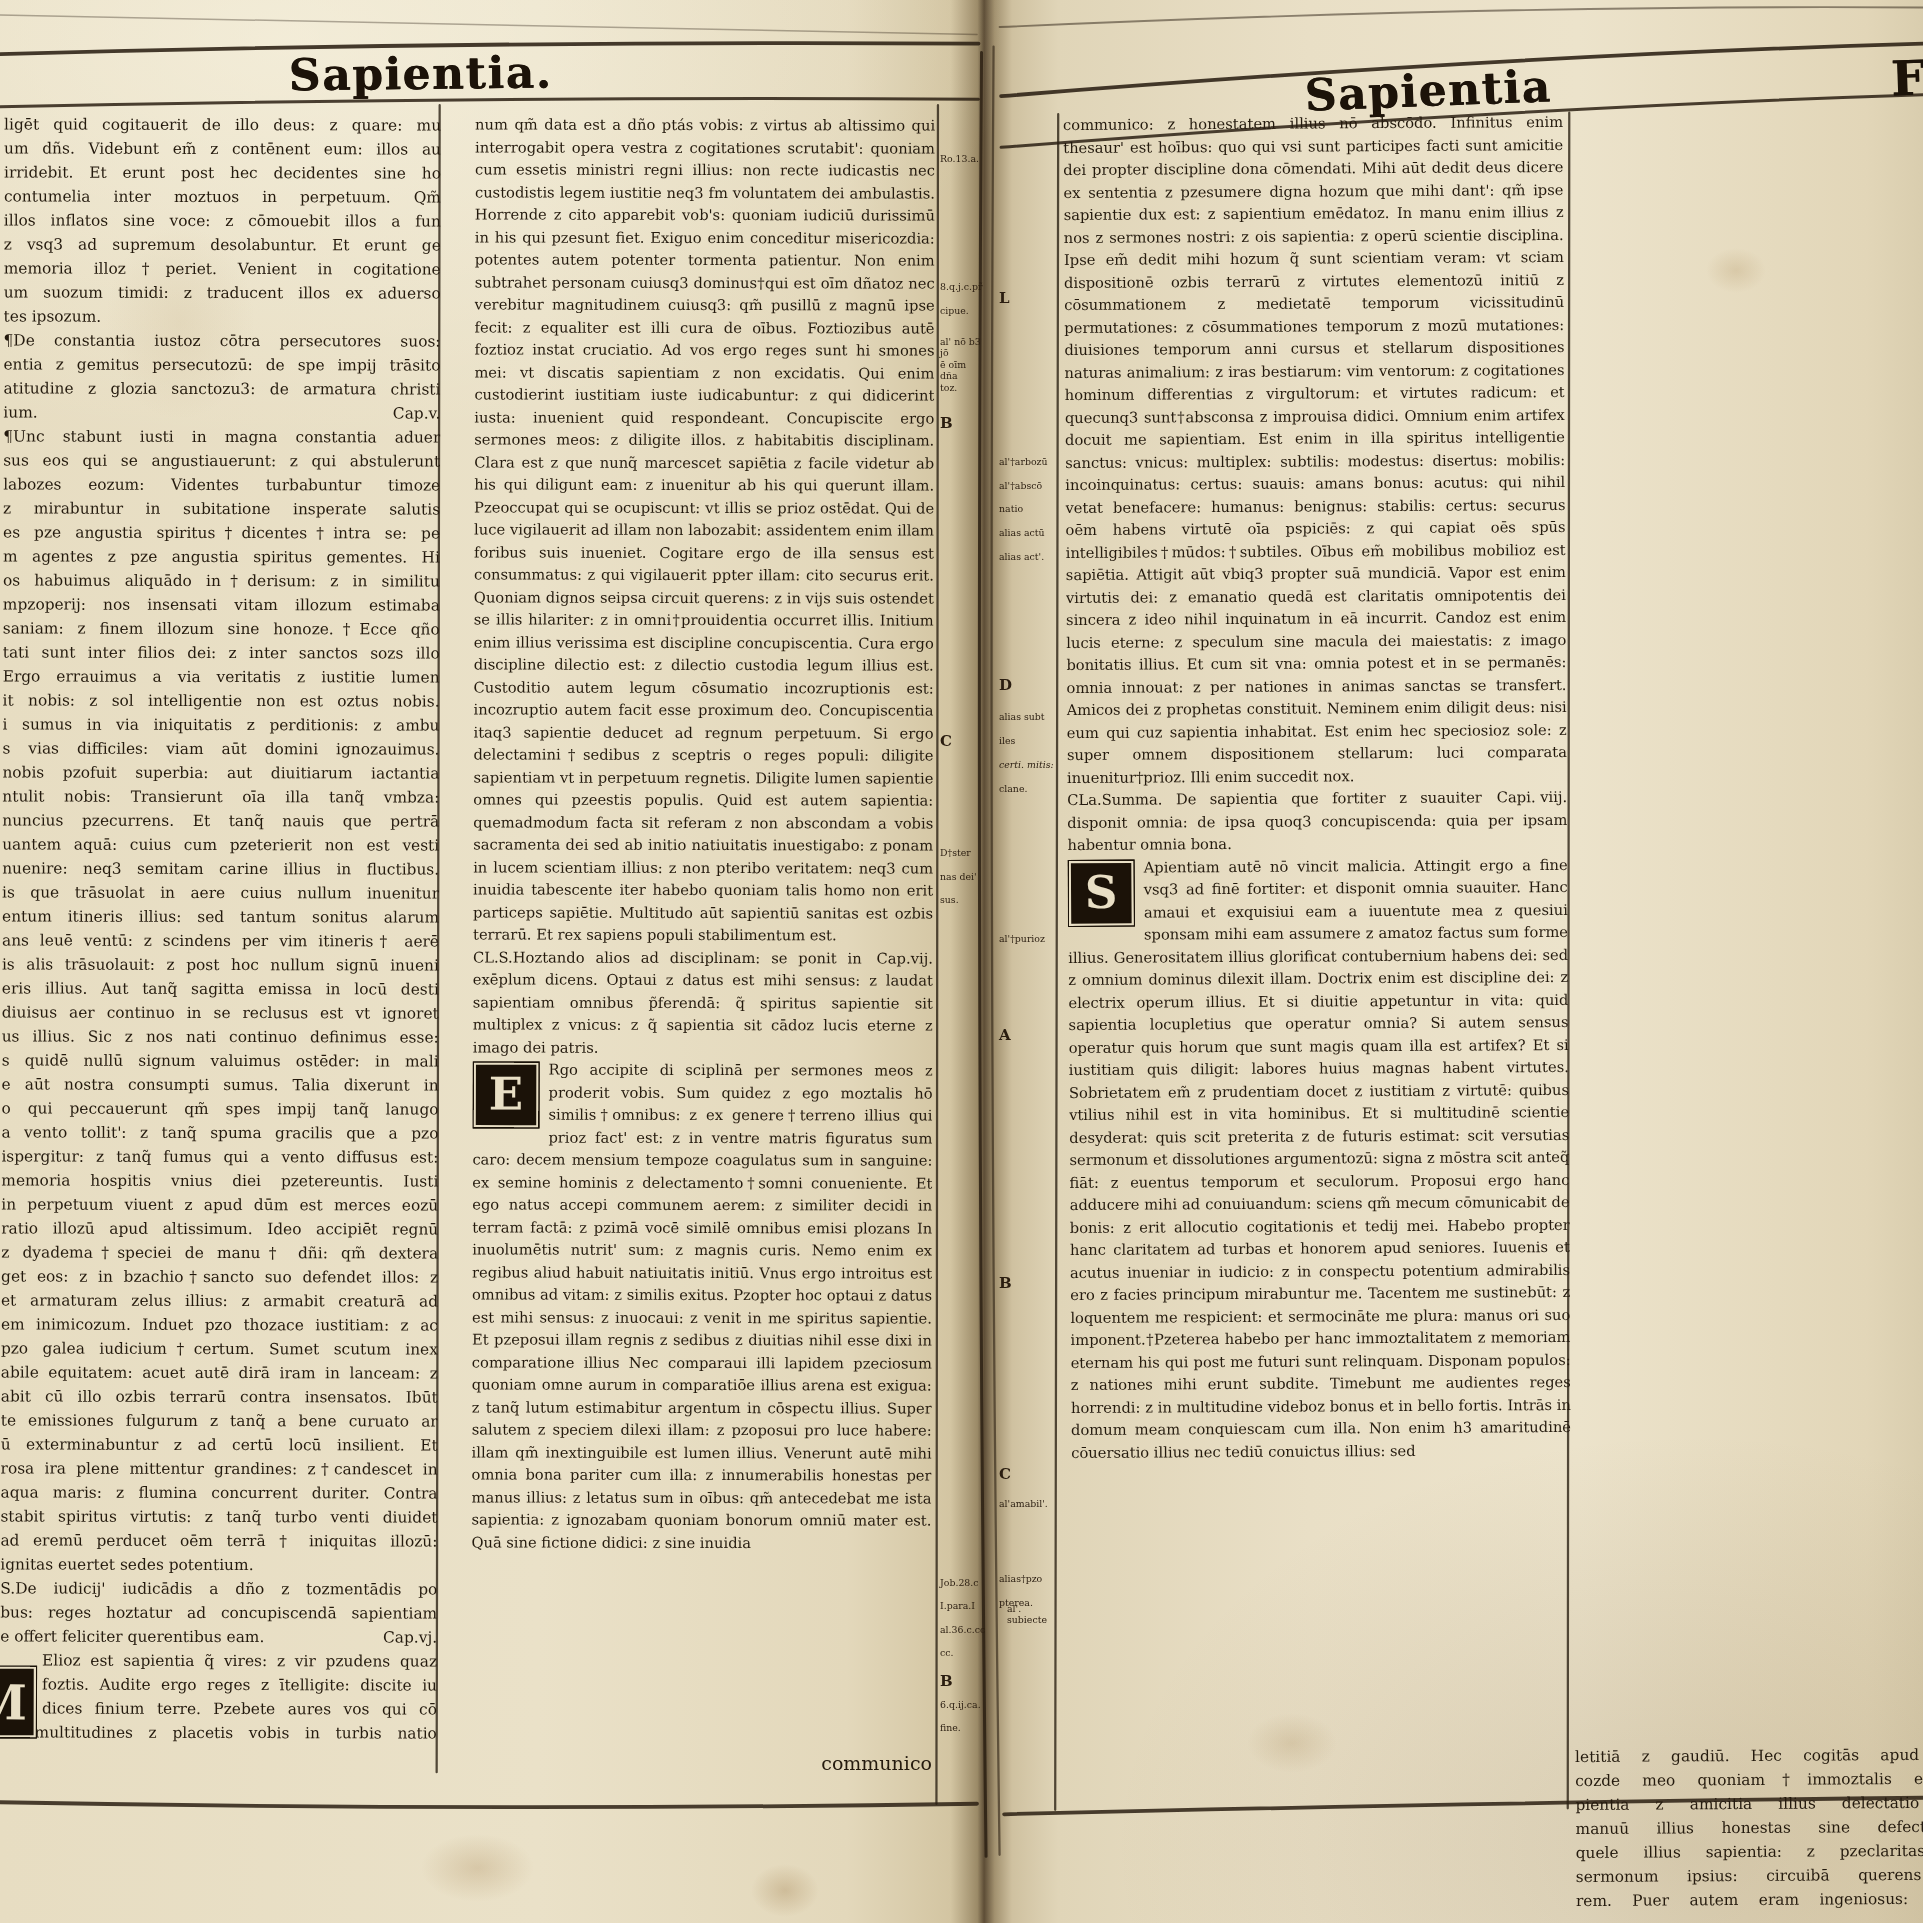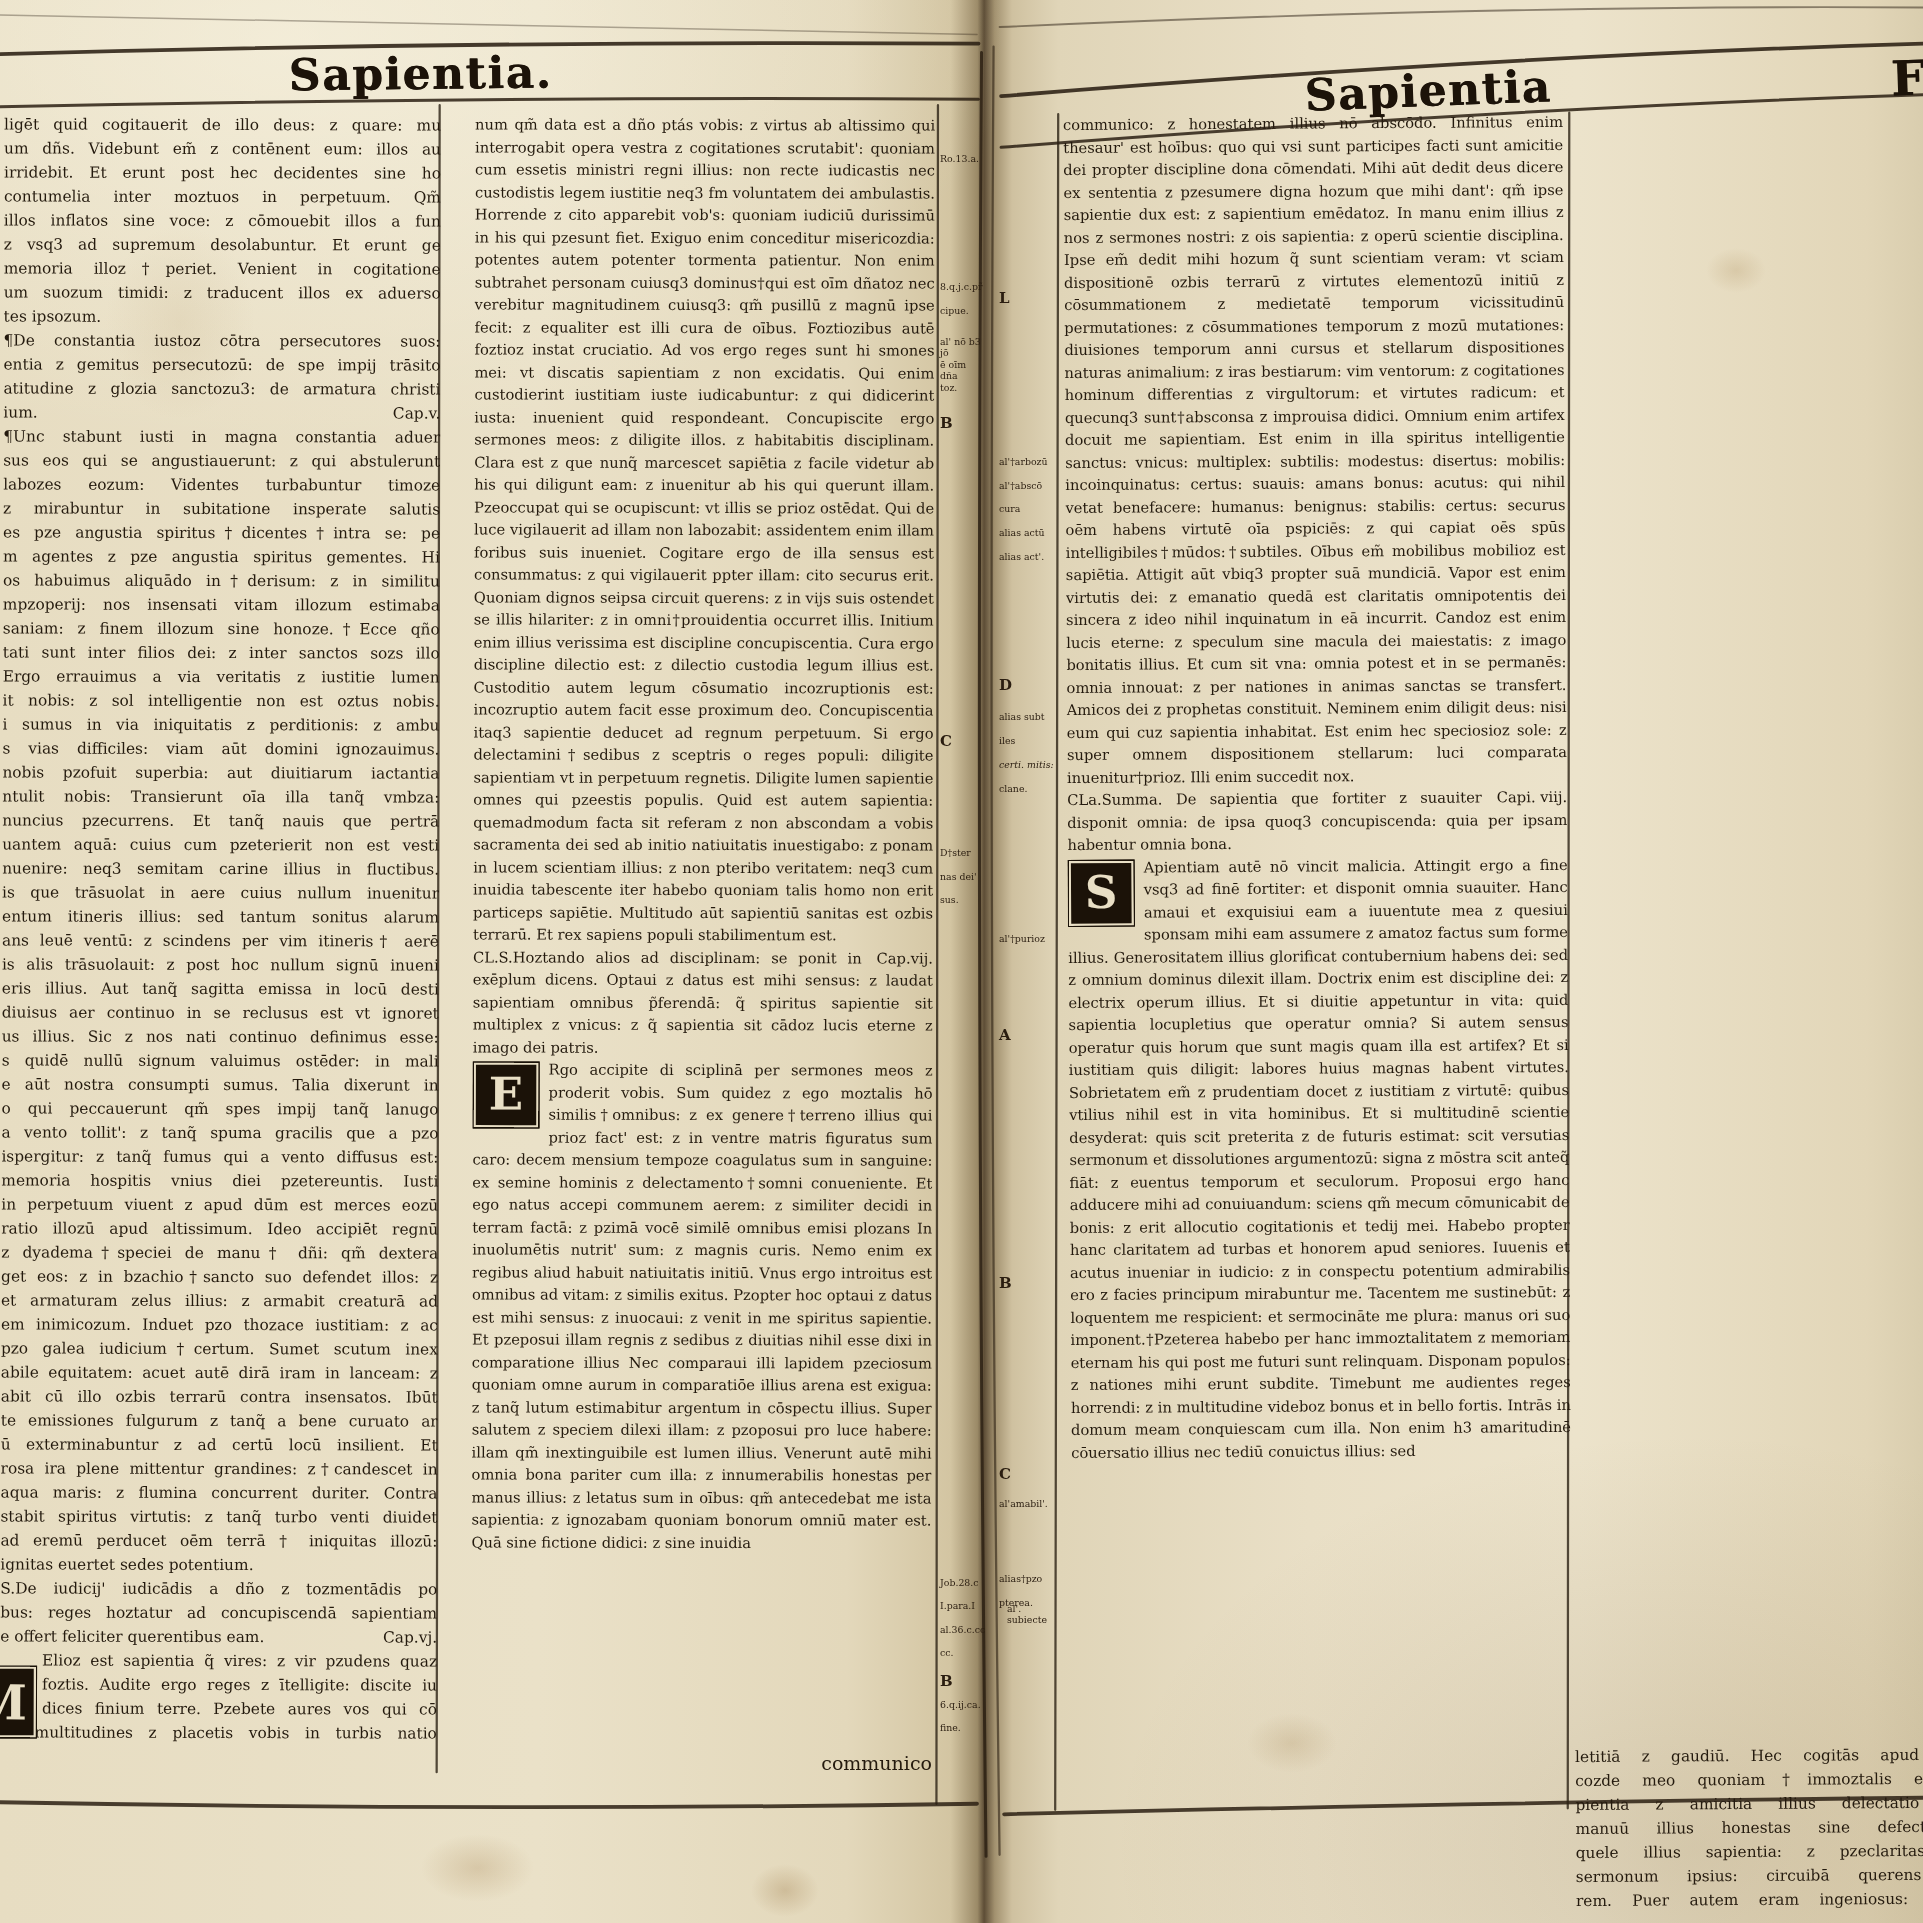--- a/index.html
+++ b/index.html
@@ -173,21 +173,21 @@
       <div class="note" style="top: 1648px;">cc.</div>
       <div class="note letter" style="top: 1676px;">B</div>
       <div class="note" style="top: 1700px;">6.q.ij.ca.</div>
       <div class="note" style="top: 1723px;">fine.</div>
     </div>
 
   <div class="marg" style="left:999px;top:0;width:57px;height:1924px;">
       <div class="note letter" style="top: 293px;">L</div>
       <div class="note" style="top: 457px;">al'†arbozū</div>
       <div class="note" style="top: 481px;">al'†abscō</div>
-      <div class="note" style="top: 504px;">cura</div>
+      <div class="note" style="top: 504px;">natio</div>
       <div class="note" style="top: 528px;">alias actū</div>
       <div class="note" style="top: 552px;">alias act'.</div>
       <div class="note letter" style="top: 680px;">D</div>
       <div class="note" style="top: 712px;">alias subt</div>
       <div class="note" style="top: 736px;">iles</div>
       <div class="note" style="top: 760px; font-style: italic;">certi. mitis:</div>
       <div class="note" style="top: 784px;">clane.</div>
       <div class="note" style="top: 934px;">al'†purioz</div>
       <div class="note letter" style="top: 1030px;">A</div>
       <div class="note letter" style="top: 1278px;">B</div>

